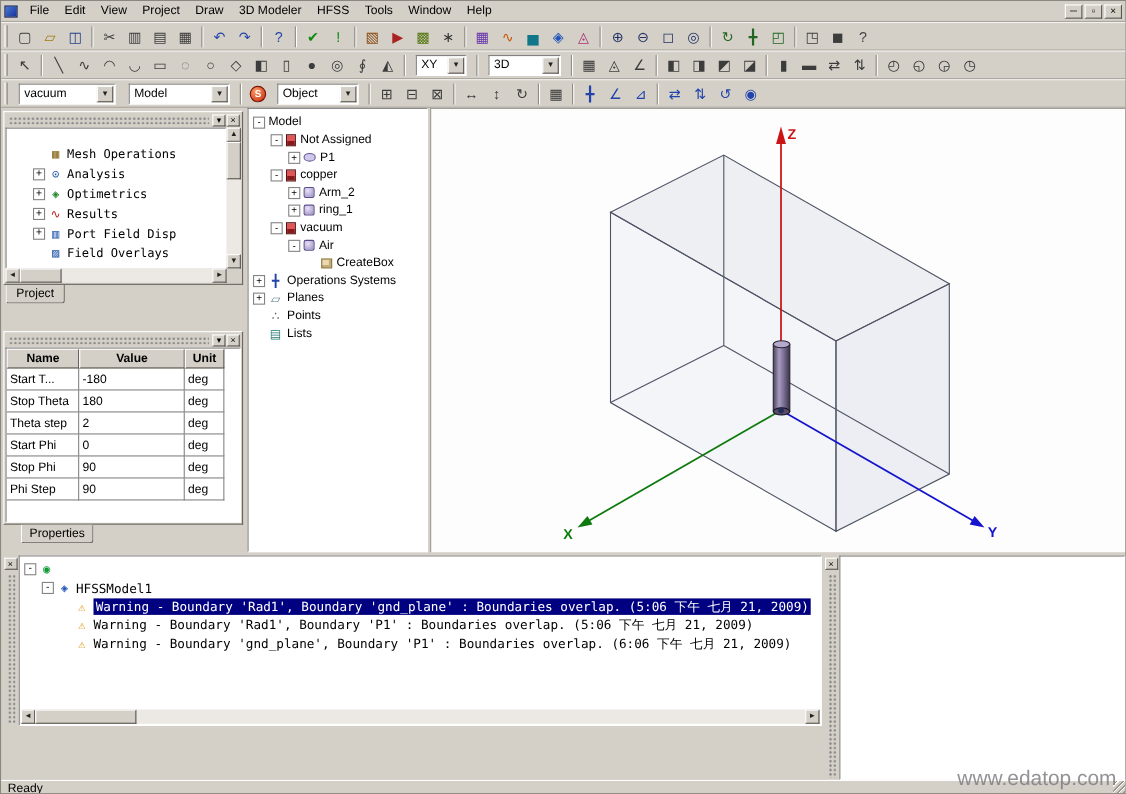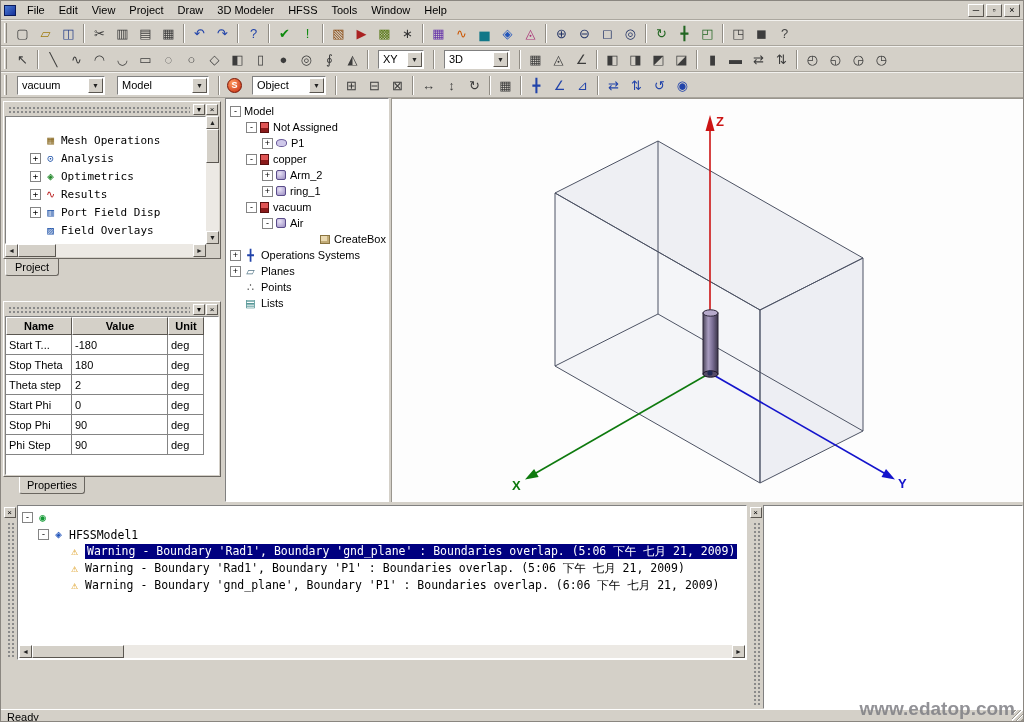--- a/index.html
+++ b/index.html
@@ -113,21 +113,21 @@
   
   .statusbar{position:absolute;left:0;top:708px;width:1024px;height:14px;display:flex;align-items:center;
              border-top:1px solid #fff;background:#d4d0c8}
   .status-text{padding-left:6px}
   .resize-grip{position:absolute;right:1px;bottom:1px;width:12px;height:12px;
                background:repeating-linear-gradient(135deg,transparent 0 2px,#9a968e 2px 3px,#fff 3px 4px)}
 
   
   .watermark{position:absolute;right:8px;bottom:2px;text-align:right;z-index:60;pointer-events:none;line-height:1.05}
   .wm1{font-size:30px;font-weight:bold;letter-spacing:3px;color:rgba(202,32,42,0.62)}
-  .wm2{font-size:19px;font-weight:bold;color:rgba(122,122,128,0.82)}
+  .wm2{font-size:19px;font-weight:normal;color:rgba(122,122,128,0.82)}
 </style>
 </head>
 <body>
 
 <div id="app">
 
   <div class="menubar">
     <span class="app-icon"></span>
     <div id="menu-items" style="display:flex">
         <span class="menu-item">File</span>
@@ -411,21 +411,21 @@
         <div class="tree-row" style="padding-left: 20px;">
           <span class="expander">-</span>
           <span class="tree-icon ci-material"></span>
           <span class="tree-label">vacuum</span>
         </div>
         <div class="tree-row" style="padding-left: 36px;">
           <span class="expander">-</span>
           <span class="tree-icon ci-solid"></span>
           <span class="tree-label">Air</span>
         </div>
-        <div class="tree-row" style="padding-left: 80px;">
+        <div class="tree-row" style="padding-left: 52px;">
           <span class="expander-spacer"></span>
           <span class="tree-icon ci-create-box"></span>
           <span class="tree-label">CreateBox</span>
         </div>
         <div class="tree-row" style="padding-left: 4px;">
           <span class="expander">+</span>
           <span class="tree-icon" style="color: rgb(34, 68, 170);">╋</span>
           <span class="tree-label">Operations Systems</span>
         </div>
         <div class="tree-row" style="padding-left: 4px;">

